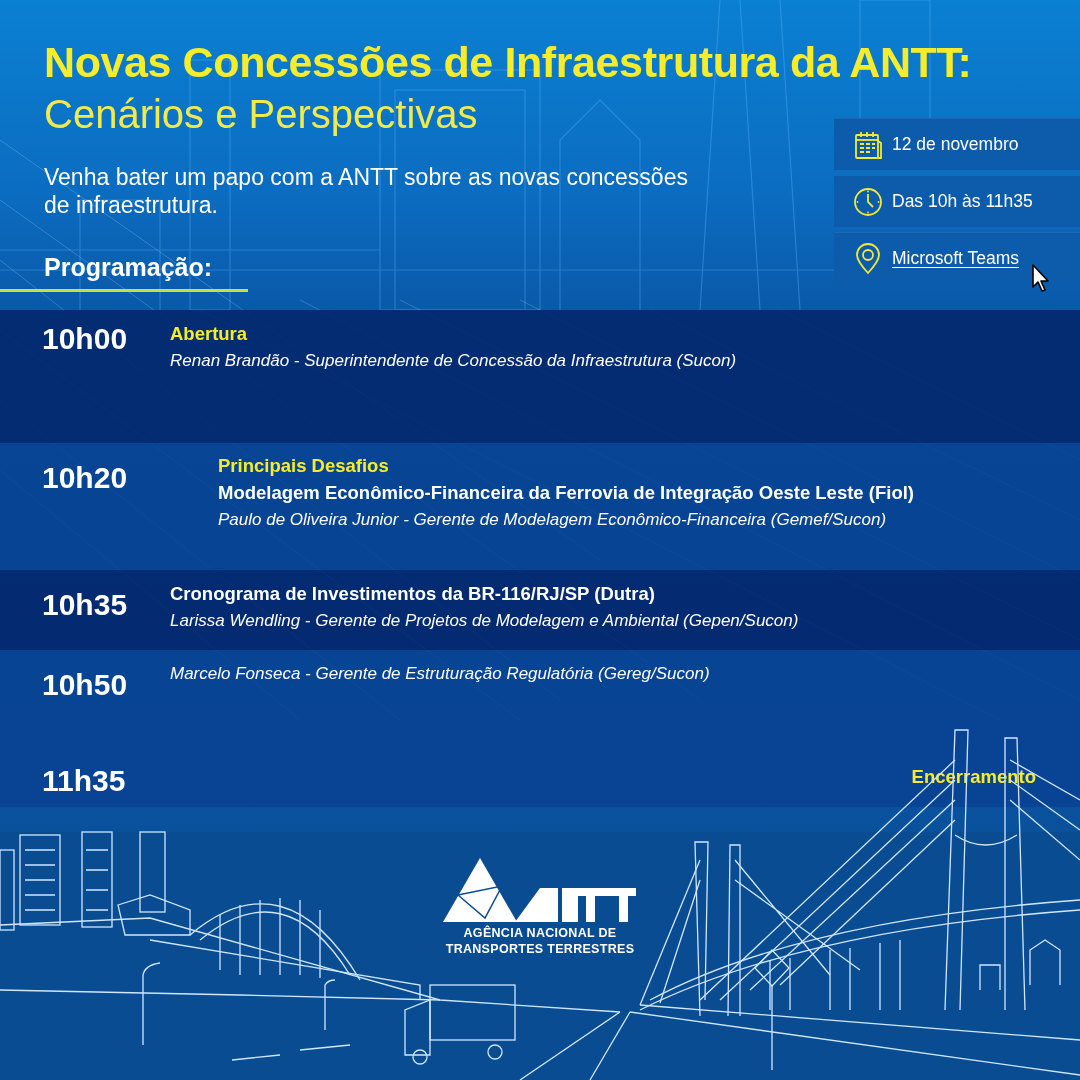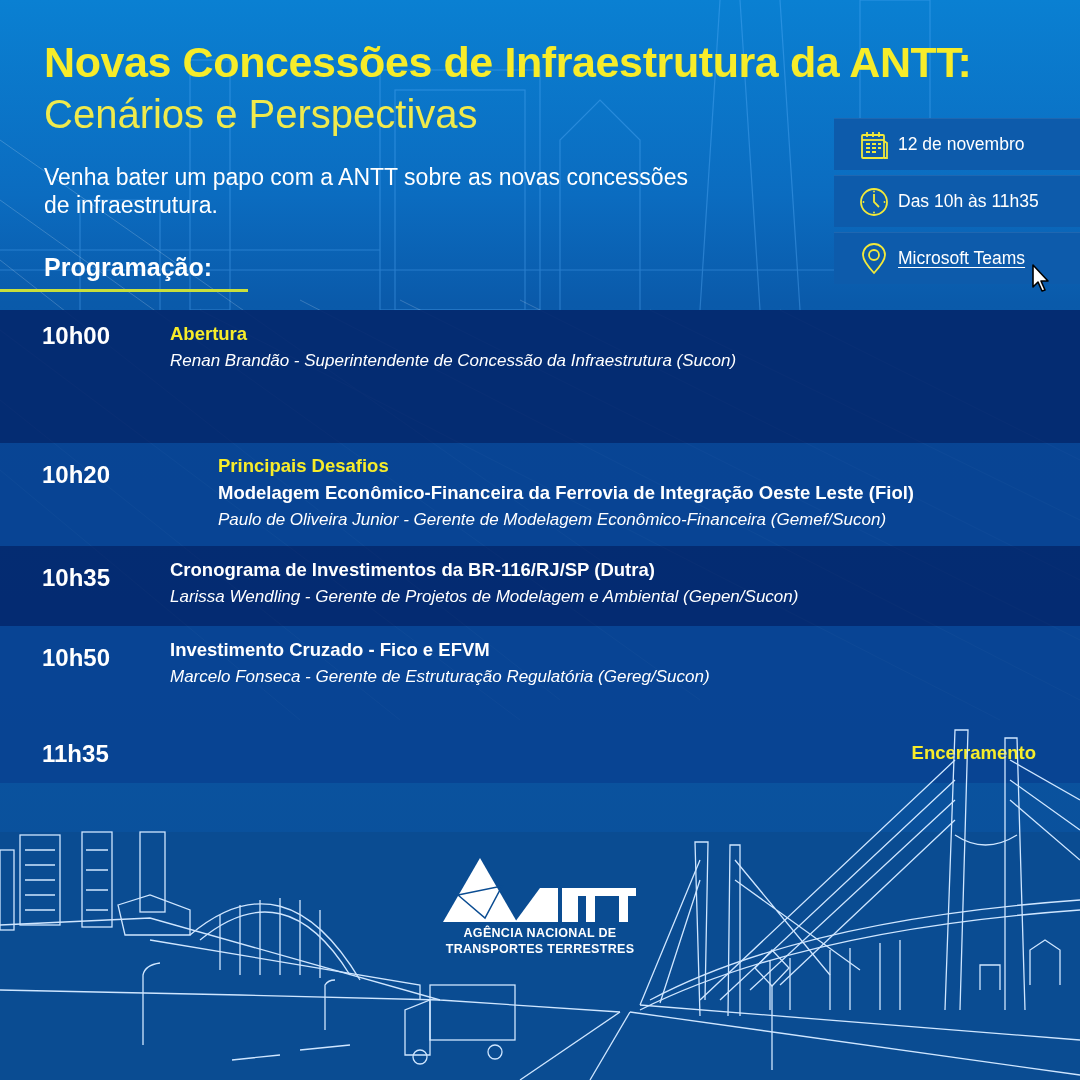--- a/index.html
+++ b/index.html
@@ -37,44 +37,44 @@
     font-size: 25px; font-weight: bold; color: #ffffff;
   }
   .prog-underline {
     position: absolute; left: 0; top: 289px; width: 248px; height: 3px; background: #c8df3c;
   }
 
   
   .info-panel { position: absolute; left: 834px; top: 118px; width: 246px; }
   .info-row {
     height: 52px; margin-bottom: 5px; background: #0d5bab;
-    display: flex; align-items: center; padding-left: 24px;
+    display: flex; align-items: center; padding-left: 18px;
     border-top: 1px solid rgba(255,255,255,0.08);
   }
   .info-row .ico { width: 32px; height: 32px; margin-right: 8px; flex: none; }
   .info-row .txt { font-size: 17.5px; color: #ffffff; white-space: nowrap; }
   .info-row .txt.link { text-decoration: underline; text-underline-offset: 3px; }
   .cursor { position: absolute; left: 1031px; top: 263px; width: 22px; height: 32px; }
 
   
   .schedule { position: absolute; left: 0; top: 310px; width: 1080px; }
   .row { position: relative; width: 1080px; }
   .row.dark { background: rgba(4, 40, 110, 0.92); }
   .row.mid { background: rgba(8, 66, 146, 0.88); }
   .row .time {
-    position: absolute; left: 42px; font-size: 24px; font-weight: bold; color: #ffffff;
+    position: absolute; left: 42px; font-size: 30px; font-weight: bold; color: #ffffff;
   }
   .row .content { position: absolute; left: 170px; width: 866px; }
   .row .label { font-size: 18.5px; font-weight: bold; color: #f7ec2a; line-height: 26px; }
   .row .topic { font-size: 18.5px; font-weight: bold; color: #ffffff; line-height: 27px; text-align: justify; }
   .row .topic.justify { text-align-last: left; word-spacing: 3px; }
   .row .speaker { font-size: 17px; font-style: italic; color: #ffffff; line-height: 28px; }
 
   .r1 { height: 133px; } .r1 .time { top: 12px; } .r1 .content { top: 11px; }
-  .r2 { height: 103px; } .r2 .time { top: 18px; } .r2 .content { top: 10px; margin-left: 48px; }
+  .r2 { height: 127px; } .r2 .time { top: 18px; } .r2 .content { top: 10px; margin-left: 48px; }
   .r3 { height: 80px; }  .r3 .time { top: 18px; } .r3 .content { top: 10px; }
   .r4 { height: 97px; }  .r4 .time { top: 18px; } .r4 .content { top: 10px; }
   .r5 { height: 66px; }  .r5 .time { top: 19px; } .r5 .content { top: 17px; }
   .r6 { height: 60px; text-align: right; }  .r6 .time { top: 17px; } .r6 .content { top: 17px; }
 
   
   .illustration { position: absolute; left: 0; top: 720px; width: 1080px; height: 360px; }
   .logo { position: absolute; left: 440px; top: 852px; width: 200px; height: 110px; }
   .logo-line1, .logo-line2 {
     position: absolute; left: 440px; width: 200px; text-align: center;
@@ -185,21 +185,20 @@
     <div class="row dark r3">
       <div class="time">10h35</div>
       <div class="content">
         <div class="topic">Cronograma de Investimentos da BR-116/RJ/SP (Dutra)</div>
         <div class="speaker">Larissa Wendling - Gerente de Projetos de Modelagem e Ambiental (Gepen/Sucon)</div>
       </div>
     </div>
     <div class="row mid r4">
       <div class="time">10h50</div>
       <div class="content">
-        <div class="topic">Investimento Cruzado - Fico e EFVM</div>
         <div class="speaker">Marcelo Fonseca - Gerente de Estruturação Regulatória (Gereg/Sucon)</div>
       </div>
     </div>
     <div class="row mid r6">
       <div class="time">11h35</div>
       <div class="content">
         <div class="label">Encerramento</div>
       </div>
     </div>
   </div>

